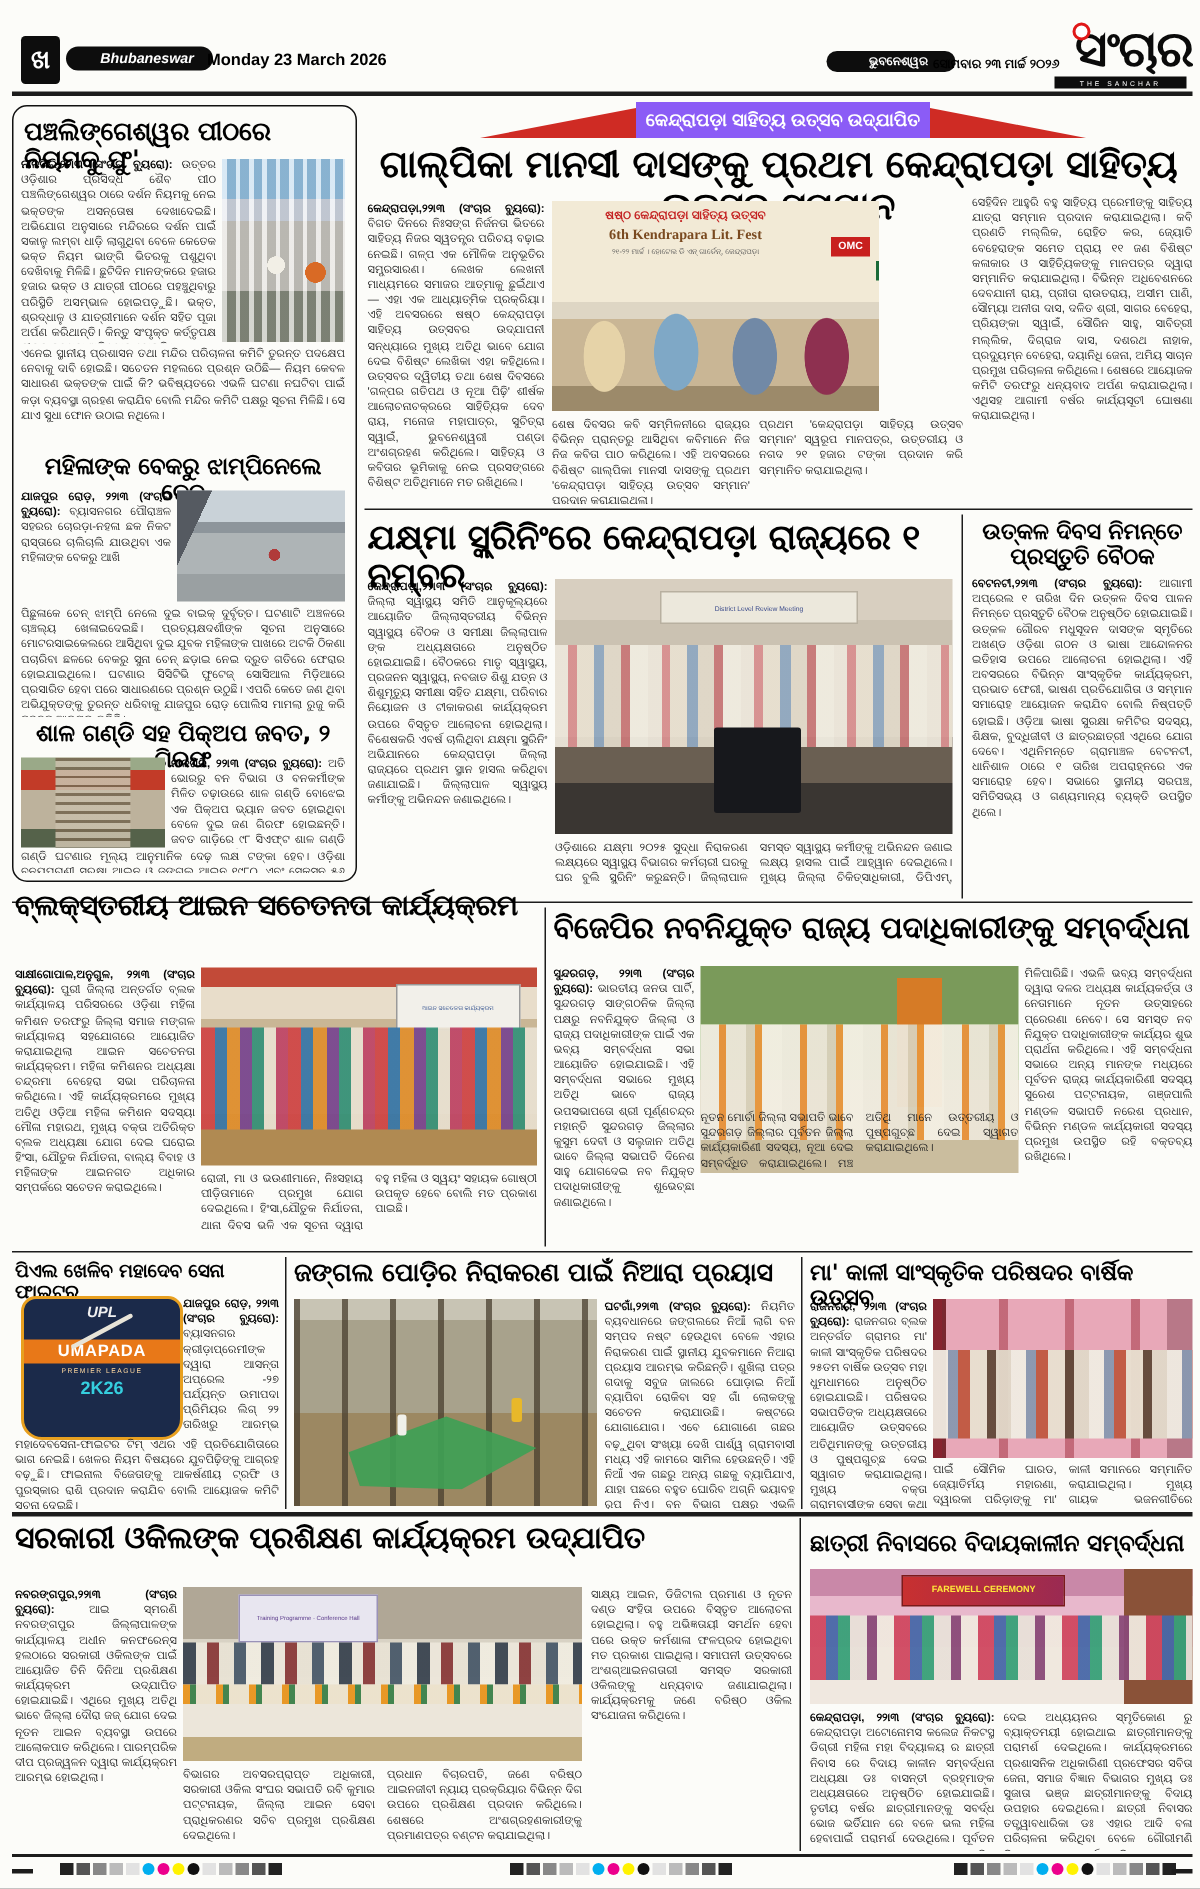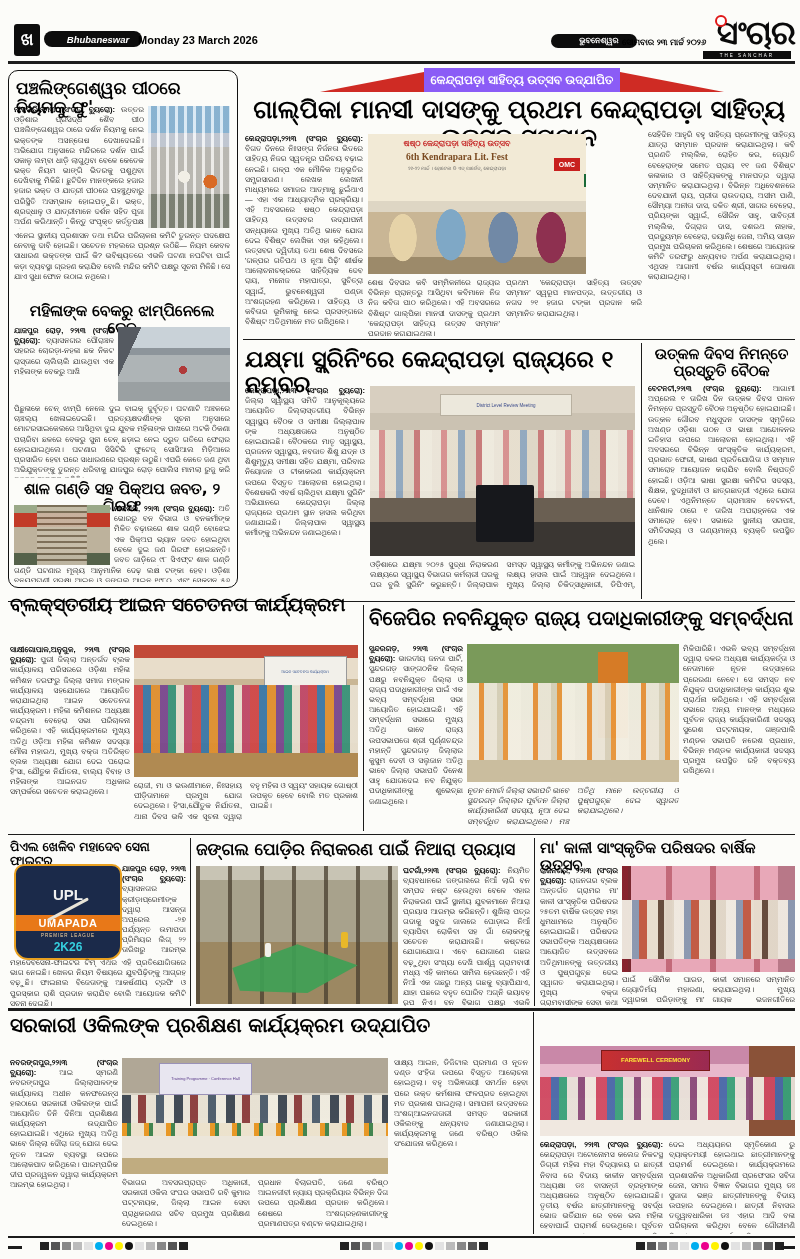--- a/index.html
+++ b/index.html
@@ -58,21 +58,21 @@
   .ph-kali{background:
     repeating-linear-gradient(90deg, rgba(150,30,45,.45) 0 6px, transparent 6px 44px),
     linear-gradient(90deg,#7a2830 0 5%, #e8a8b8 5% 90%, #b87888 90%);}
   .ph-training{background:linear-gradient(180deg,#b0a796 0 30%, #d8d2c4 30% 52%, #ece6da 52% 86%, #c0ac80 86%);}
   .ph-farewell{background:
     linear-gradient(90deg, transparent 0 82%, #8a5238 82%),
     linear-gradient(180deg,#c988a8 0 20%, #e8b8cc 20% 58%, #f0e8e0 58%);}
   .phbanner{position:absolute;display:flex;align-items:center;justify-content:center;text-align:center;overflow:hidden;}
   
   .upl{background:#1b2a4a;border:2px solid #e8a020;border-radius:10px 10px 14px 14px;text-align:center;color:#fff;overflow:hidden;}
-  .upl .t{font-size:15px;font-weight:700;color:#f0f0f0;margin-top:20px;}
+  .upl .t{font-size:10px;font-weight:700;font-style:italic;color:#f0f0f0;margin-top:4px;}
   .upl .bat{width:46px;height:3px;background:#e8e4d8;margin:5px auto 4px;transform:rotate(-28deg);border-radius:2px;}
   .upl .nm{background:#e87818;color:#fff;font-weight:800;font-size:11px;letter-spacing:.5px;padding:2px 16px;}
   .upl .sb{font-size:4.5px;letter-spacing:1px;color:#ffd9a0;margin-top:2px;}
   .upl .yr{font-size:12px;font-weight:800;color:#35cede;margin-top:2px;}
   
   .calib{display:flex;align-items:center;gap:2px;}
   .calib i{display:block;width:9px;height:8px;}
   .dot{width:8px;height:8px;border-radius:50%;}
 </style>
 </head>
@@ -184,21 +184,21 @@
   <div class="abs vr" style="left:363px;top:605px;height:226px;"></div>
 
   <div class="abs hl" style="left:369px;top:607px;width:426px;font-size:20px;">ବିଜେପିର ନବନିଯୁକ୍ତ ରାଜ୍ୟ ପଦାଧିକାରୀଙ୍କୁ ସମ୍ବର୍ଦ୍ଧନା</div>
   <div class="abs bd" style="left:369px;top:644px;width:94px;height:186px;">
     <b class="byl">ସୁନ୍ଦରଗଡ଼, ୨୨ା୩ (ସଂଚାର ବ୍ୟୁରୋ):</b> <span>ଭାରତୀୟ ଜନତା ପାର୍ଟି, ସୁନ୍ଦରଗଡ଼ ସାଙ୍ଗଠନିକ ଜିଲ୍ଲା ପକ୍ଷରୁ ନବନିଯୁକ୍ତ ଜିଲ୍ଲା ଓ ରାଜ୍ୟ ପଦାଧିକାରୀଙ୍କ ପାଇଁ ଏକ ଭବ୍ୟ ସମ୍ବର୍ଦ୍ଧନା ସଭା ଆୟୋଜିତ ହୋଇଯାଇଛି। ଏହି ସମ୍ବର୍ଦ୍ଧନା ସଭାରେ ମୁଖ୍ୟ ଅତିଥି ଭାବେ ରାଜ୍ୟ ଉପସଭାପତୋ ଶ୍ରୀ ପୂର୍ଣ୍ଣଚନ୍ଦ୍ର ମହାନ୍ତି ସୁନ୍ଦରଗଡ଼ ଜିଲ୍ଲାର କୁସୁମ ଦେବୀ ଓ ସଲୁଜାନ ଅତିଥି ଭାବେ ଜିଲ୍ଲା ସଭାପତି ଦିନେଶ ସାହୁ ଯୋଗଦେଇ ନବ ନିଯୁକ୍ତ ପଦାଧିକାରୀଙ୍କୁ ଶୁଭେଚ୍ଛା ଜଣାଇଥିଲେ।</span>
   </div>
   <div class="abs ph ph-bjp" style="left:467px;top:644px;width:212px;height:138px;">
     <span class="abs" style="left:62%;top:6%;width:14%;height:62%;background:#e07820;opacity:.9;"></span>
     <span class="crowd" style="top:28%;height:56%;background:repeating-linear-gradient(90deg,#f0ece0 0 12px,#e8913a 12px 17px,#ece6d8 17px 30px,#d8d0ba 30px 36px,#e8953a 36px 41px,#f4f0e4 41px 54px);"></span>
   </div>
-  <div class="abs bd cols2" style="left:467px;top:786px;width:212px;height:44px;font-style:italic;">ନୂତନ ମୋର୍ଚା ଜିଲ୍ଲା ସଭାପତି ଭାବେ ସୁନ୍ଦରଗଡ଼ ଜିଲ୍ଲାର ପୂର୍ବତନ ଜିଲ୍ଲା କାର୍ଯ୍ୟକାରିଣୀ ସଦସ୍ୟ, ନୂଆ ଦେଇ ସମ୍ବର୍ଦ୍ଧିତ କରାଯାଇଥିଲେ। ମଞ୍ଚ ଅତିଥି ମାନେ ଉତ୍ତରୀୟ ଓ ପୁଷ୍ପଗୁଚ୍ଛ ଦେଇ ସ୍ୱାଗତ କରାଯାଇଥିଲେ।</div>
+  <div class="abs bd cols2" style="left:467px;top:740px;width:212px;height:44px;">ନୂତନ ମୋର୍ଚା ଜିଲ୍ଲା ସଭାପତି ଭାବେ ସୁନ୍ଦରଗଡ଼ ଜିଲ୍ଲାର ପୂର୍ବତନ ଜିଲ୍ଲା କାର୍ଯ୍ୟକାରିଣୀ ସଦସ୍ୟ, ନୂଆ ଦେଇ ସମ୍ବର୍ଦ୍ଧିତ କରାଯାଇଥିଲେ। ମଞ୍ଚ ଅତିଥି ମାନେ ଉତ୍ତରୀୟ ଓ ପୁଷ୍ପଗୁଚ୍ଛ ଦେଇ ସ୍ୱାଗତ କରାଯାଇଥିଲେ।</div>
   <div class="abs bd" style="left:683px;top:644px;width:112px;height:186px;">ମିଳିପାରିଛି। ଏଭଳି ଭବ୍ୟ ସମ୍ବର୍ଦ୍ଧନା ଦ୍ୱାରା ଦଳର ଅଧ୍ୟକ୍ଷ କାର୍ଯ୍ୟକର୍ତ୍ତା ଓ ନେତାମାନେ ନୂତନ ଉତ୍ସାହରେ ପ୍ରେରଣା ନେବେ। ସେ ସମସ୍ତ ନବ ନିଯୁକ୍ତ ପଦାଧିକାରୀଙ୍କ କାର୍ଯ୍ୟର ଶୁଭ ପ୍ରାର୍ଥନା କରିଥିଲେ। ଏହି ସମ୍ବର୍ଦ୍ଧନା ସଭାରେ ଅନ୍ୟ ମାନଙ୍କ ମଧ୍ୟରେ ପୂର୍ବତନ ରାଜ୍ୟ କାର୍ଯ୍ୟକାରିଣୀ ସଦସ୍ୟ ସୁରେଶ ପଟ୍ଟନାୟକ, ଗଞ୍ଜପାଲି ମଣ୍ଡଳ ସଭାପତି ନରେଶ ପ୍ରଧାନ, ବିଭିନ୍ନ ମଣ୍ଡଳ କାର୍ଯ୍ୟକାରୀ ସଦସ୍ୟ ପ୍ରମୁଖ ଉପସ୍ଥିତ ରହି ବକ୍ତବ୍ୟ ରଖିଥିଲେ।</div>
 
   <div class="abs hr" style="left:8px;top:834px;width:787px;height:1px;"></div>
 
   <div class="abs hl" style="left:10px;top:840px;width:174px;font-size:12.5px;">ପିଏଲ ଖେଳିବ ମହାଦେବ ସେନା ଫାଇଟର</div>
   <div class="abs upl" style="left:14px;top:864px;width:104px;height:92px;">
     <div class="t">UPL</div>
     <div class="bat"></div>
     <div class="nm">UMAPADA</div>
     <div class="sb">PREMIER LEAGUE</div>
@@ -242,20 +242,21 @@
     <span class="phbanner" style="left:14%;top:4%;width:34%;height:26%;background:#e8e6f0;border:1px solid #9a92b8;color:#5a3a8a;font-size:4px;">Training Programme · Conference Hall</span>
     <span class="crowd" style="top:32%;height:24%;background:repeating-linear-gradient(90deg,#3a4450 0 9px,#ece6da 9px 16px,#8a3a3a 16px 24px,#e8e2d4 24px 34px,#4a5a6a 34px 42px,#f0ece0 42px 52px);"></span>
     <span class="crowd" style="top:56%;height:11%;background:repeating-linear-gradient(90deg,#e8941d 0 5px,#3a8048 5px 9px,#ece2cc 9px 22px);"></span>
   </div>
   <div class="abs bd" style="left:122px;top:1178px;width:128px;height:54px;">ବିଭାଗର ଅବସରପ୍ରାପ୍ତ ଅଧିକାରୀ, ସରକାରୀ ଓକିଲ ସଂଘର ସଭାପତି ରବି କୁମାର ପଟ୍ଟନାୟକ, ଜିଲ୍ଲା ଆଇନ ସେବା ପ୍ରାଧିକରଣର ସଚିବ ପ୍ରମୁଖ ପ୍ରଶିକ୍ଷଣ ଦେଇଥିଲେ।</div>
   <div class="abs bd" style="left:258px;top:1178px;width:130px;height:54px;">ପ୍ରଧାନ ବିଚାରପତି, ଜଣେ ବରିଷ୍ଠ ଆଇନଜୀବୀ ନ୍ୟାୟ ପ୍ରକ୍ରିୟାର ବିଭିନ୍ନ ଦିଗ ଉପରେ ପ୍ରଶିକ୍ଷଣ ପ୍ରଦାନ କରିଥିଲେ। ଶେଷରେ ଅଂଶଗ୍ରହଣକାରୀଙ୍କୁ ପ୍ରମାଣପତ୍ର ବଣ୍ଟନ କରାଯାଇଥିଲା।</div>
   <div class="abs bd" style="left:394px;top:1058px;width:134px;height:174px;">ସାକ୍ଷ୍ୟ ଆଇନ, ଡିଜିଟାଲ ପ୍ରମାଣ ଓ ନୂତନ ଦଣ୍ଡ ସଂହିତା ଉପରେ ବିସ୍ତୃତ ଆଲୋଚନା ହୋଇଥିଲା। ବହୁ ଅଭିଜ୍ଞତାୟୀ ସମର୍ଥନ ହେବା ପରେ ଉକ୍ତ କର୍ମଶାଳା ଫଳପ୍ରଦ ହୋଇଥିବା ମତ ପ୍ରକାଶ ପାଇଥିଲା। ସମାପନୀ ଉତ୍ସବରେ ଅଂଶଗ୍ଆଇନଗତାରୀ ସମସ୍ତ ସରକାରୀ ଓକିଲଙ୍କୁ ଧନ୍ୟବାଦ ଜଣାଯାଇଥିଲା। କାର୍ଯ୍ୟକ୍ରମକୁ ଜଣେ ବରିଷ୍ଠ ଓକିଲ ସଂଯୋଜନା କରିଥିଲେ।</div>
 
   <div class="abs vr" style="left:533px;top:1012px;height:222px;"></div>
 
+  <div class="abs hl" style="left:540px;top:1021px;width:255px;font-size:15.5px;">ଛାତ୍ରୀ ନିବାସରେ ବିଦାୟକାଳୀନ ସମ୍ବର୍ଦ୍ଧନା</div>
   <div class="abs ph ph-farewell" style="left:540px;top:1046px;width:255px;height:90px;">
     <span class="phbanner" style="left:24%;top:4%;width:42%;height:22%;background:linear-gradient(90deg,#c83030,#9a2a52);color:#ffe83a;font-weight:700;font-size:6px;border:1px solid #7a1a1a;">FAREWELL CEREMONY</span>
     <span class="crowd" style="top:34%;height:48%;background:repeating-linear-gradient(90deg,#d04860 0 11px,#4868a8 11px 19px,#38a078 19px 27px,#e8e0d8 27px 38px,#8a4a78 38px 45px,#f0e8de 45px 56px);"></span>
   </div>
   <div class="abs bd" style="left:540px;top:1140px;width:123px;height:94px;">
     <b class="byl">କେନ୍ଦ୍ରାପଡ଼ା, ୨୨ା୩ (ସଂଚାର ବ୍ୟୁରୋ):</b> <span>କେନ୍ଦ୍ରାପଡ଼ା ଅଟୋନୋମସ କଲେଜ ନିକଟସ୍ଥ ଡିଗ୍ରୀ ମହିଳା ମହା ବିଦ୍ୟାଳୟ ର ଛାତ୍ରୀ ନିବାସ ରେ ବିଦାୟ କାଳୀନ ସମ୍ବର୍ଦ୍ଧନା ଅଧ୍ୟକ୍ଷା ଡଃ ବାସନ୍ତୀ ବ୍ରହ୍ମାଙ୍କ ଅଧ୍ୟକ୍ଷତାରେ ଅନୁଷ୍ଠିତ ହୋଇଯାଇଛି। ତୃତୀୟ ବର୍ଷର ଛାତ୍ରୀମାନଙ୍କୁ ସବର୍ଦ୍ଧ ଭୋଜ ଭର୍ତିଯାନ ରେ ବଳେ ଭଲ ମହିଳା ହେବାପାଇଁ ପରାମର୍ଶ ଦେଉଥିଲେ। ପୂର୍ବତନ ଅଧ୍ୟକ୍ଷ ମଧୁରୀ ବାଳା ନାୟକ ମୁଖ୍ୟ ଅତିଥି ଭାବେ ଯୋଗ</span>
   </div>
   <div class="abs bd" style="left:669px;top:1140px;width:126px;height:94px;">ଦେଇ ଅଧ୍ୟୟନର ସ୍ମୃତିକୋଣ ରୁ ବ୍ୟାକ୍ତମୟୀ ହୋଇଥାଇ ଛାତ୍ରୀମାନଙ୍କୁ ପରାମର୍ଶ ଦେଇଥିଲେ। କାର୍ଯ୍ୟକ୍ରମରେ ପ୍ରଶାସନିକ ଅଧିକାରିଣୀ ପ୍ରଫେସର ସବିତା ଜେନା, ସମାଜ ବିଜ୍ଞାନ ବିଭାଗର ମୁଖ୍ୟ ଡଃ ସୁଜାତା ଭଞ୍ଜ ଛାତ୍ରୀମାନଙ୍କୁ ବିଦାୟ ଉପହାର ଦେଇଥିଲେ। ଛାତ୍ରୀ ନିବାସର ତତ୍ତ୍ୱାବଧାରିକା ଡଃ ଏହାର ଆଦି ବଳା ପରିଚାଳନା କରିଥିବା ବେଳେ ଗୌରୀମଣି ମିଶ୍ରୀ ଧନ୍ୟବାଦ ଅର୍ପଣ କରିଥିଲେ।</div>
 
   <div class="abs hr" style="left:8px;top:1236px;width:787px;height:1.5px;"></div>

